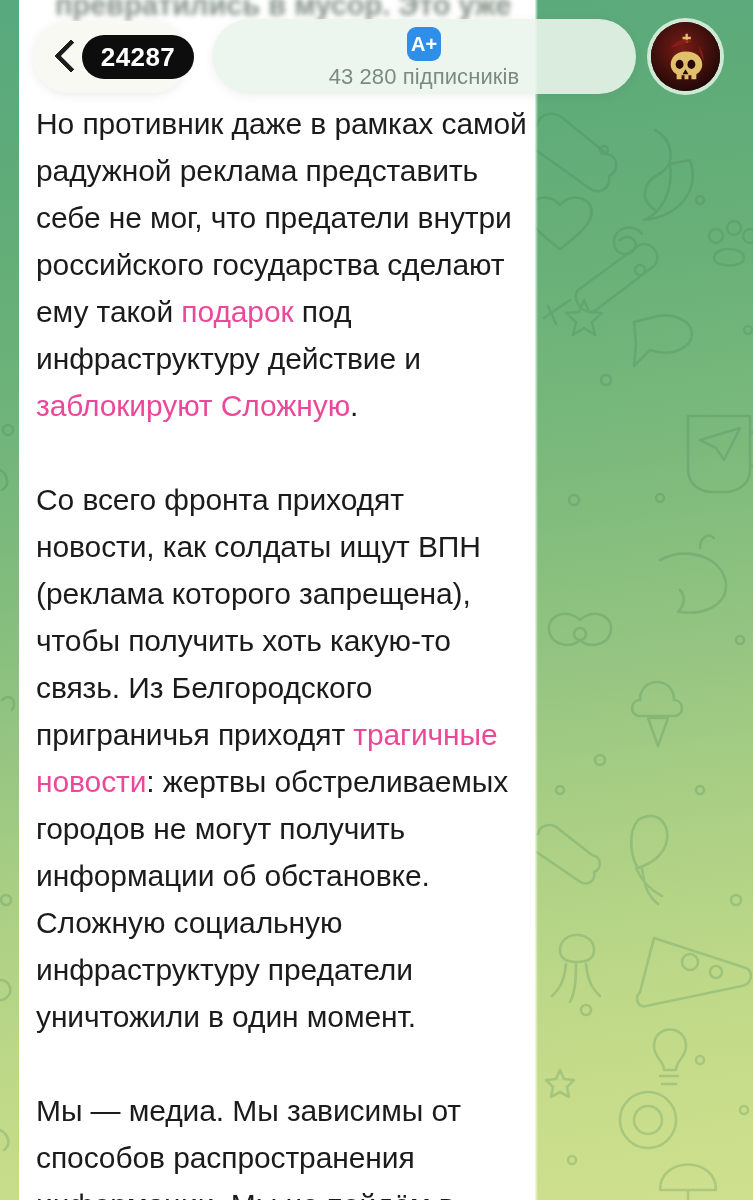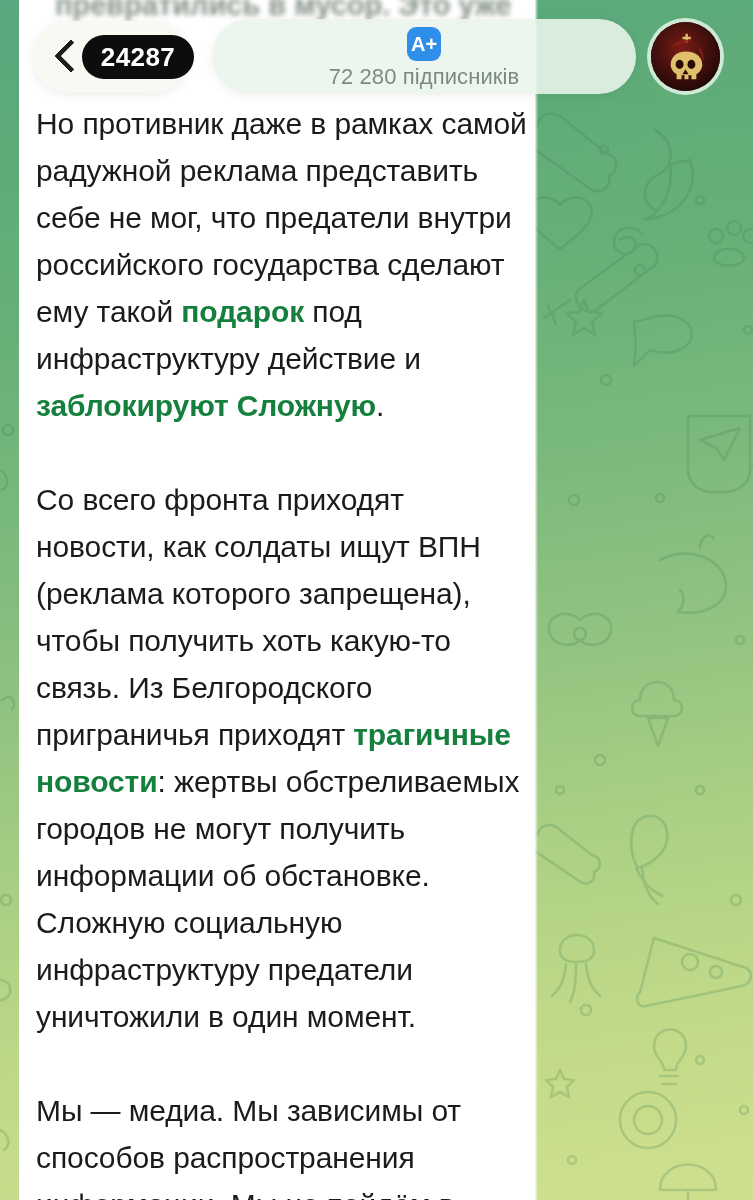--- a/index.html
+++ b/index.html
@@ -43,21 +43,21 @@
     position:absolute;
     left:17px;right:8px;top:100px;
     font-size:30px;
     line-height:47px;
     color:#1b1b1b;
     letter-spacing:-0.1px;
     word-spacing:0px;
   }
   .msg-text p{margin:0 0 47px 0;}
   .msg-text p:last-child{margin-bottom:0;}
-  .lnk{color:#15803d;font-weight:700;}
+  .lnk{color:#ec4899;font-weight:400;}
 
   
   .prev-msg{
     position:absolute;left:36px;top:-12px;width:470px;height:34px;
     font-size:29px;line-height:34px;font-weight:700;
     color:#6f7f72;
     filter:blur(2.6px);
     white-space:nowrap;overflow:hidden;
     opacity:.85;
   }
@@ -245,21 +245,21 @@
 
     <div class="back-pill">
       <span class="chev"></span>
       <span class="count-badge">24287</span>
     </div>
 
     <div class="title-pill">
       <div class="title-row">
         <span class="aplus">A+</span>
       </div>
-      <div class="ch-subs">72 280 підписників</div>
+      <div class="ch-subs">43 280 підписників</div>
     </div>
 
     <div class="avatar">
       <svg viewBox="0 0 70 70" aria-hidden="true">
         <defs>
           <radialGradient id="av" cx="45%" cy="38%" r="70%">
             <stop offset="0%" stop-color="#7a1c16"></stop>
             <stop offset="55%" stop-color="#42100d"></stop>
             <stop offset="100%" stop-color="#190604"></stop>
           </radialGradient>

